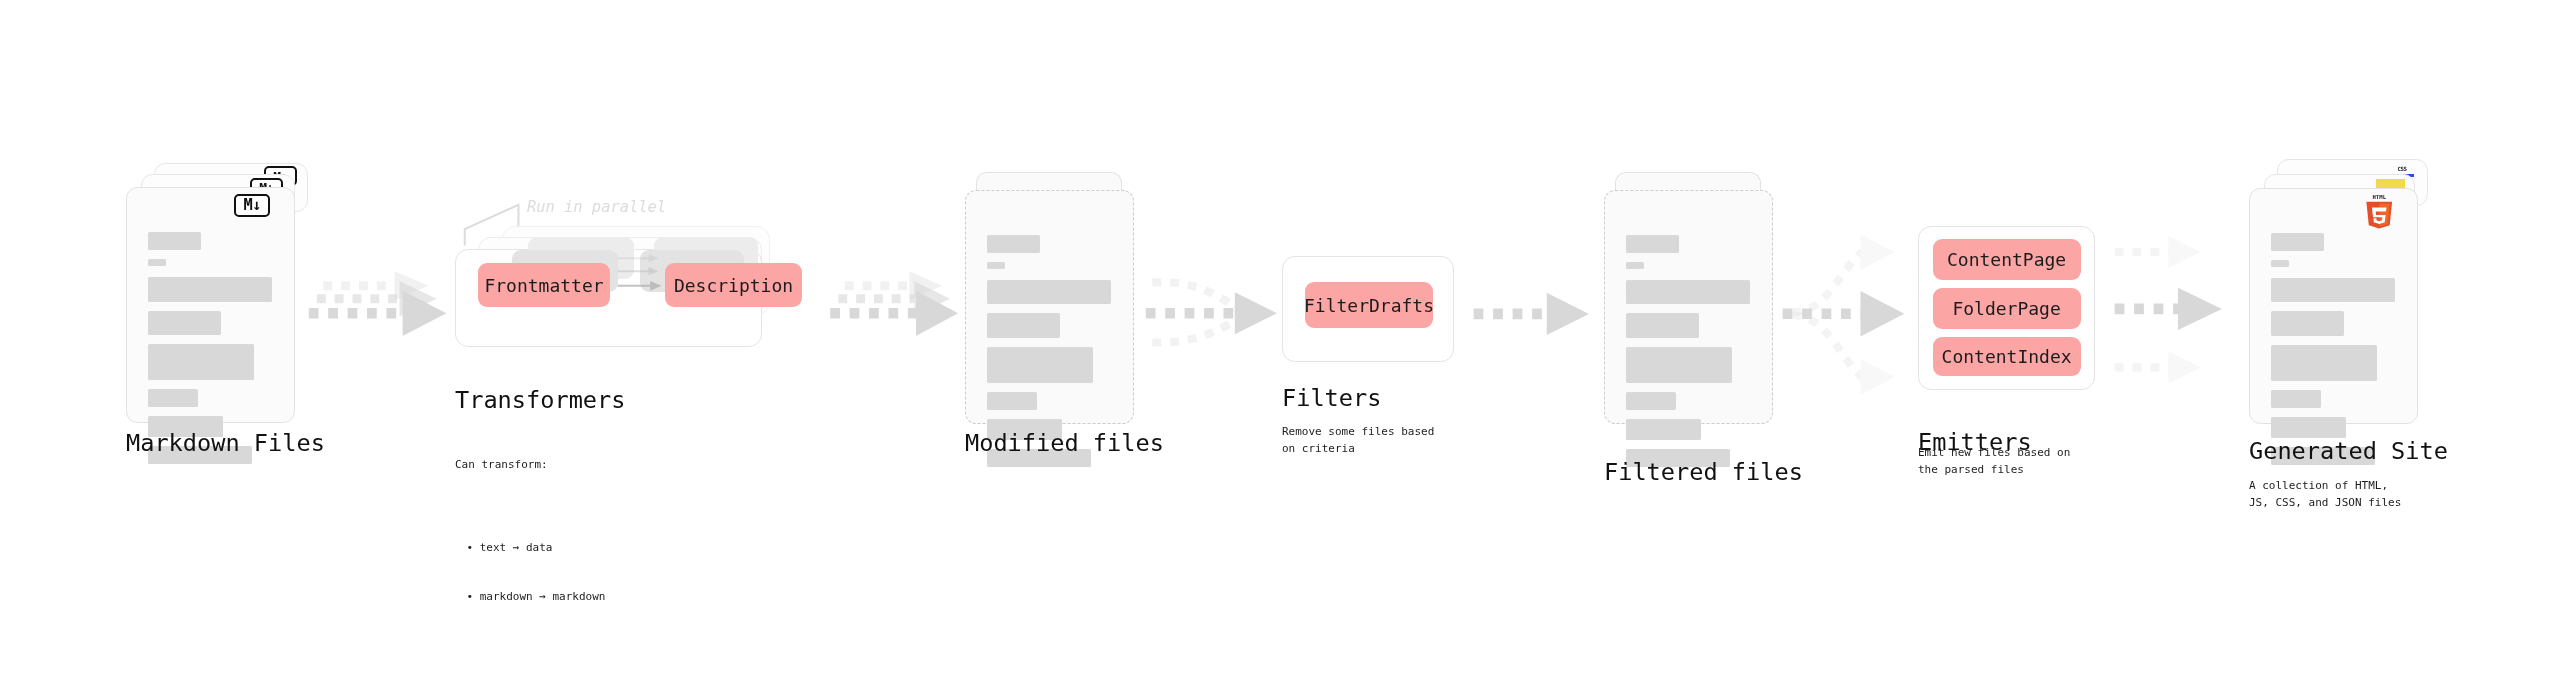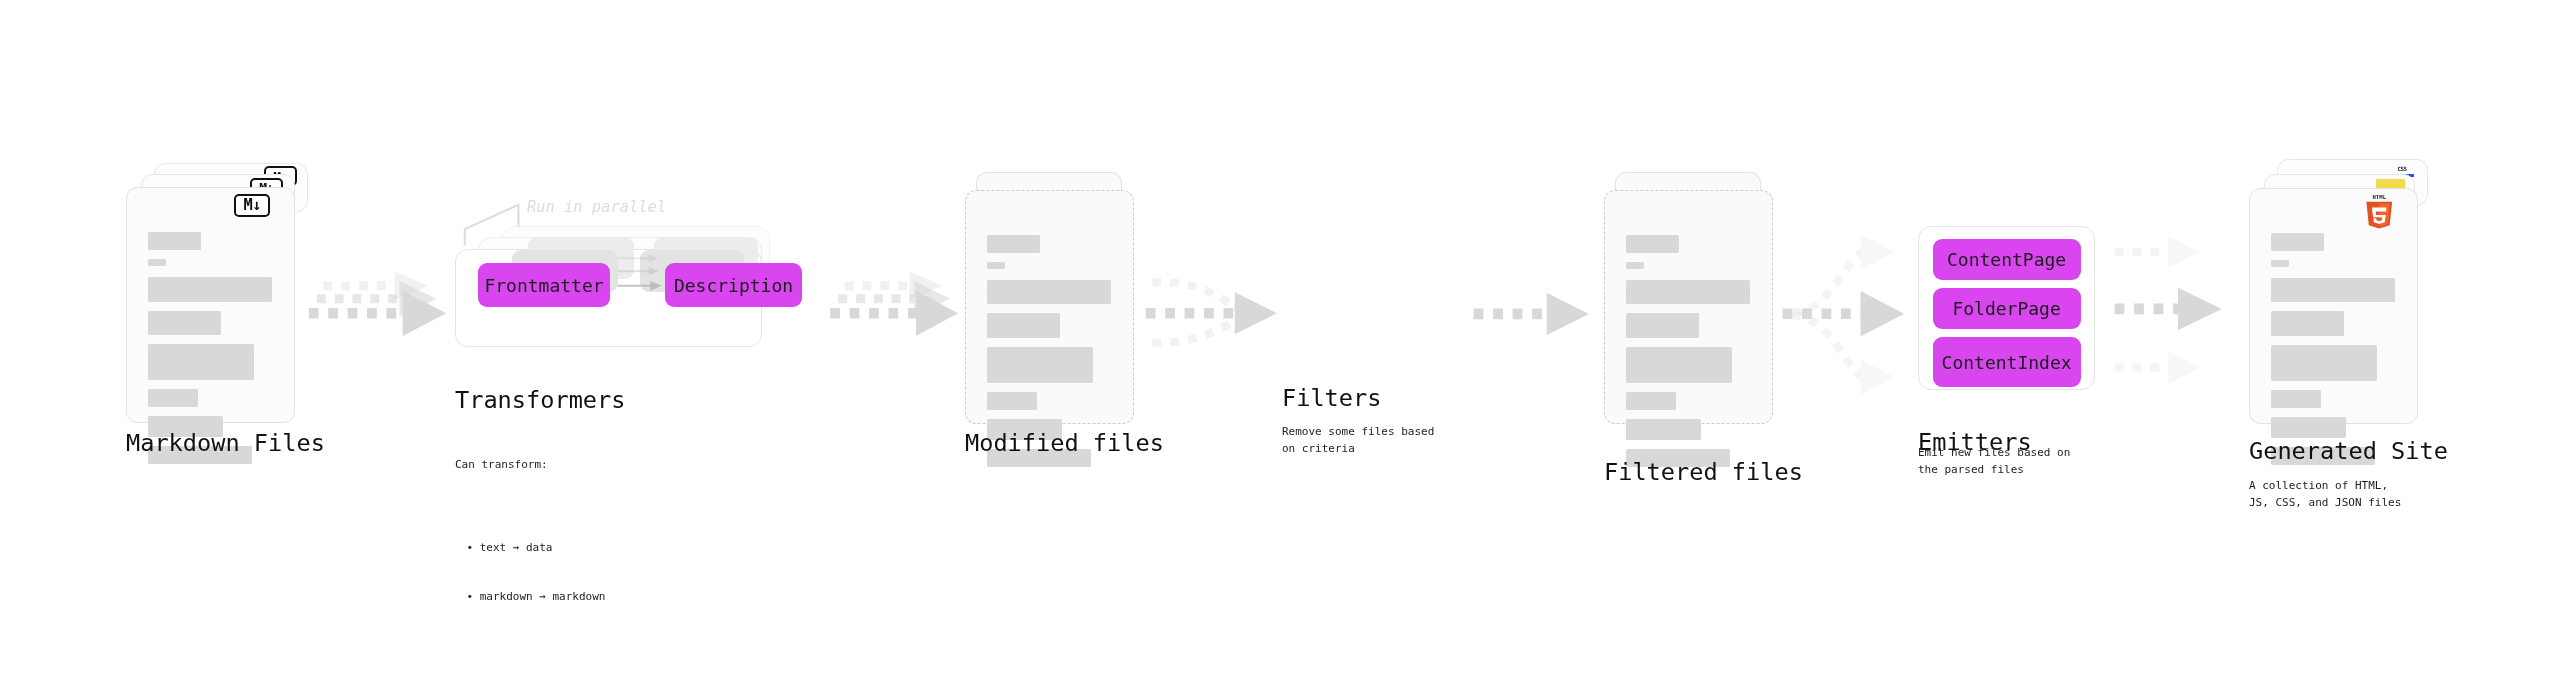--- a/index.html
+++ b/index.html
@@ -109,21 +109,21 @@
     position: absolute;
     background: #ffffff;
     border: 1.6px solid #e4e4e4;
     border-radius: 13px;
   }
   .group-box.g3 { border-color: #f1f1f1; background: #fdfdfd; }
   .group-box.g2 { border-color: #ededed; background: #fdfdfd; }
 
   .chip {
     position: absolute;
-    background: #d946ef;
+    background: #fca5a5;
     border-radius: 9px;
     display: flex;
     align-items: center;
     justify-content: center;
     font-size: 18px;
     color: #1c1c1c;
     white-space: nowrap;
   }
   .chip.c3 { background: #ececec; color: transparent; }
   .chip.c2 { background: #e3e3e3; color: transparent; }
@@ -299,20 +299,24 @@
       <g opacity="0.45">
         <path d="M 10 92 C 60 94, 95 78, 122 58" fill="none" stroke="#e2e2e2" stroke-width="10" stroke-dasharray="11 11"></path>
       </g>
       <g opacity="1">
         <line x1="2" y1="56" x2="118" y2="56" stroke="#d8d8d8" stroke-width="13" stroke-dasharray="12 12"></line>
         <polygon points="112,30 164,56 112,82" fill="#d8d8d8"></polygon>
       </g>
     </svg>
   </div>
 
+  <div class="node" style="left:1282px; top:256px; width:179px; height:106px;">
+    <div class="group-box" style="left:0px; top:0px; width:172px; height:106px;"></div>
+    <div class="chip" style="left:23px; top:26px; width:128px; height:46px;">FilterDrafts</div>
+  </div>
 
   <div class="title" style="left:1282px; top:384px;">Filters</div>
   <div class="subtitle" style="left:1282px; top:424px;">Remove some files based
 on criteria</div>
 
   <div class="node" style="left:1472px; top:291px; width:130px; height:49px;">
     <svg width="130" height="49" viewBox="0 0 160 60">
       <line x1="2" y1="28" x2="96" y2="28" stroke="#d8d8d8" stroke-width="13" stroke-dasharray="12 12"></line>
       <polygon points="92,2 144,28 92,54" fill="#d8d8d8"></polygon>
     </svg>
@@ -353,21 +357,21 @@
         <line x1="2" y1="114" x2="104" y2="114" stroke="#d8d8d8" stroke-width="13" stroke-dasharray="12 12"></line>
         <polygon points="98,86 152,114 98,142" fill="#d8d8d8"></polygon>
       </g>
     </svg>
   </div>
 
   <div class="node" style="left:1918px; top:226px; width:187px; height:164px;">
     <div class="group-box" style="left:0px; top:0px; width:177px; height:164px;"></div>
     <div class="chip" style="left:14.6px; top:13px; width:148px; height:41px;">ContentPage</div>
     <div class="chip" style="left:14.6px; top:62px; width:148px; height:41px;">FolderPage</div>
-    <div class="chip" style="left:14.6px; top:111px; width:148px; height:50px;">ContentIndex</div>
+    <div class="chip" style="left:14.6px; top:111px; width:148px; height:39px;">ContentIndex</div>
   </div>
 
   <div class="title" style="left:1918px; top:405px;margin-top:23px;">Emitters</div>
   <div class="subtitle" style="left:1918px; top:445px;">Emit new files based on
 the parsed files</div>
 
   <div class="node" style="left:2113px; top:229px; width:130px; height:163px;">
     <svg width="130" height="163" viewBox="0 0 160 200">
       <g opacity="0.38">
         <line x1="2" y1="28" x2="72" y2="28" stroke="#e4e4e4" stroke-width="10" stroke-dasharray="11 11"></line>

